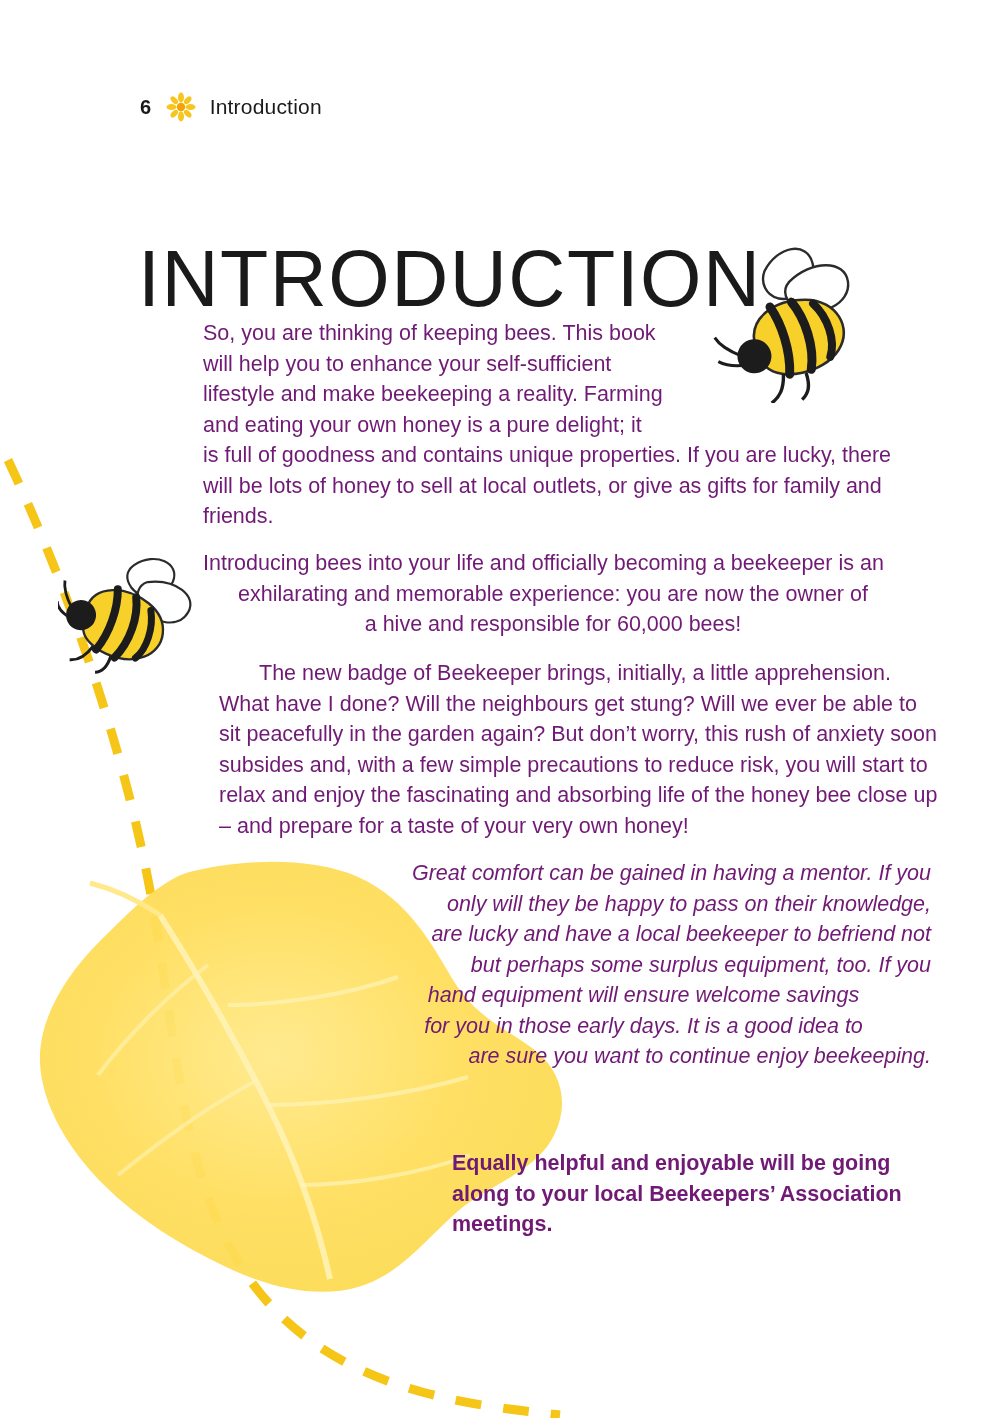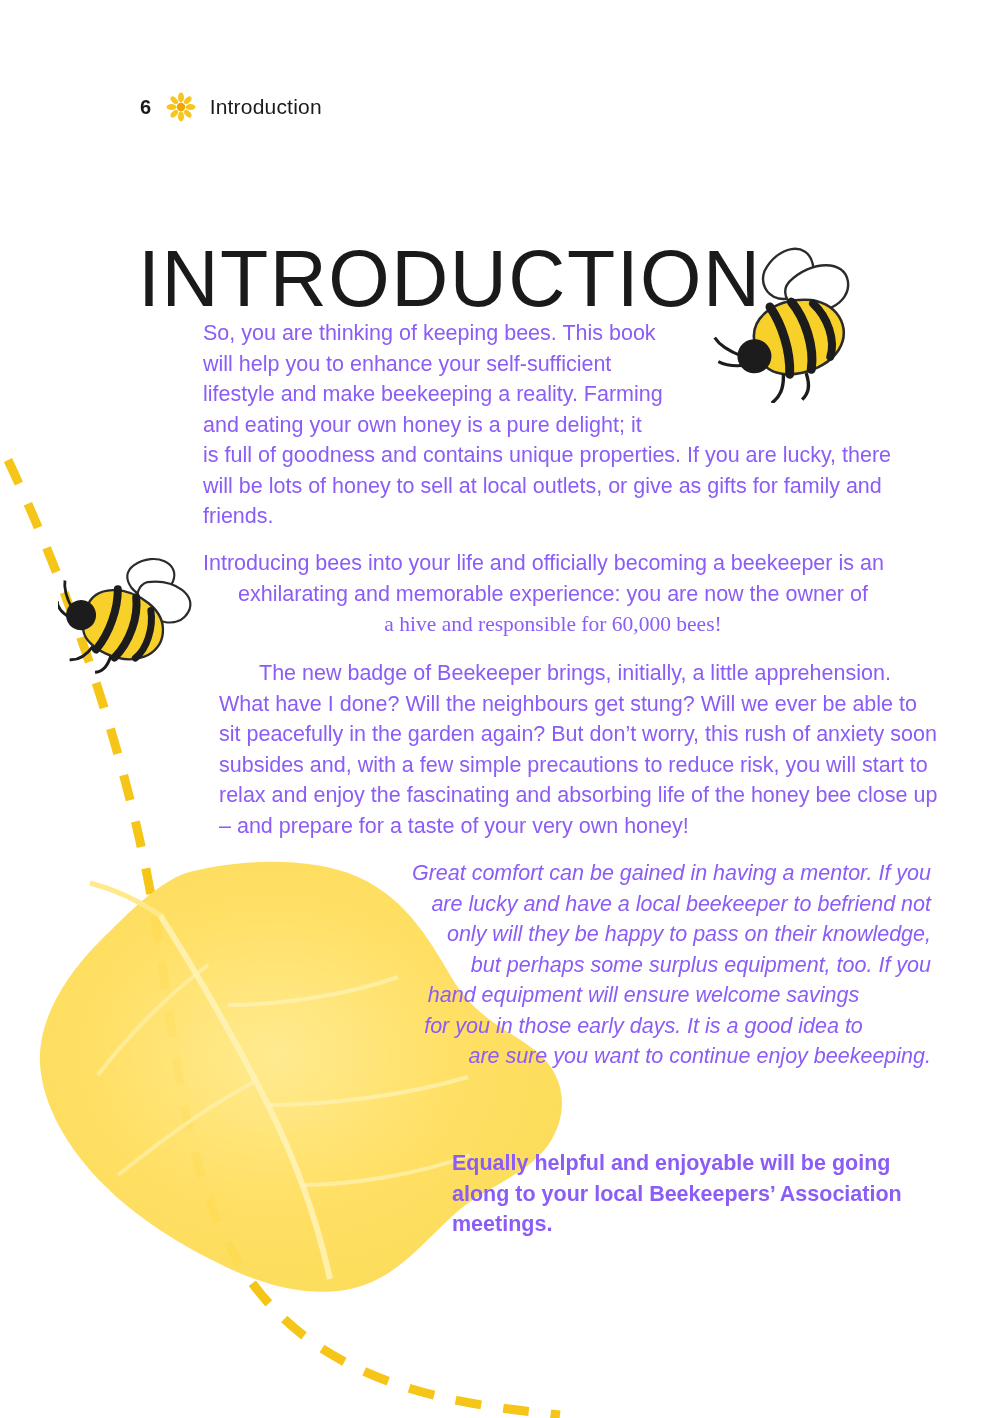--- a/index.html
+++ b/index.html
@@ -107,21 +107,21 @@
   .body-text {
     position: absolute;
     left: 0;
     top: 0;
     width: 1000px;
   }
   p {
     margin: 0;
     font-size: 21.5px;
     line-height: 30.5px;
-    color: #8b5cf6;
+    color: #701a75;
   }
 
   .para-1 {
     position: absolute;
     left: 203px;
     top: 318px;
     width: 690px;
   }
   .para-1 .short {
     display: block;
@@ -130,21 +130,21 @@
 
   .para-2 {
     position: absolute;
     left: 203px;
     top: 548px;
     width: 700px;
     text-align: center;
   }
   .para-2 .l1 { display: block; text-align: left; }
   .para-2 .l2 { display: block; text-align: center; }
-  .para-2 .l3 { display: block; text-align: center; font-family: Liberation Serif, serif; }
+  .para-2 .l3 { display: block; text-align: center; }
 
   .para-3 {
     position: absolute;
     left: 203px;
     top: 658px;
     width: 723px;
     text-indent: 40px;
     margin-left: 16px;
   }
 
@@ -284,22 +284,22 @@
     <p class="para-2">
       <span class="l1">Introducing bees into your life and officially becoming a beekeeper is an</span>
       <span class="l2">exhilarating and memorable experience: you are now the owner of</span>
       <span class="l3">a hive and responsible for 60,000 bees!</span>
     </p>
 
     <p class="para-3">The new badge of Beekeeper brings, initially, a little apprehension. What have I done? Will the neighbours get stung? Will we ever be able to sit peacefully in the garden again? But don’t worry, this rush of anxiety soon subsides and, with a few simple precautions to reduce risk, you will start to relax and enjoy the fascinating and absorbing life of the honey bee close up – and prepare for a taste of your very own honey!</p>
 
     <p class="para-4">
       <span class="ln">Great comfort can be gained in having a mentor. If you</span>
+      <span class="ln">only will they be happy to pass on their knowledge,</span>
       <span class="ln">are lucky and have a local beekeeper to befriend not</span>
-      <span class="ln">only will they be happy to pass on their knowledge,</span>
       <span class="ln">but perhaps some surplus equipment, too. If you</span>
       <span class="ln c">hand equipment will ensure welcome savings</span>
       <span class="ln c">for you in those early days. It is a good idea to</span>
       <span class="ln">are sure you want to continue enjoy beekeeping.</span>
     </p>
 
     <p class="para-5">
       <span>Equally helpful and enjoyable will be going along</span>
       <span>to your local Beekeepers’ Association meetings.</span>
     </p>

